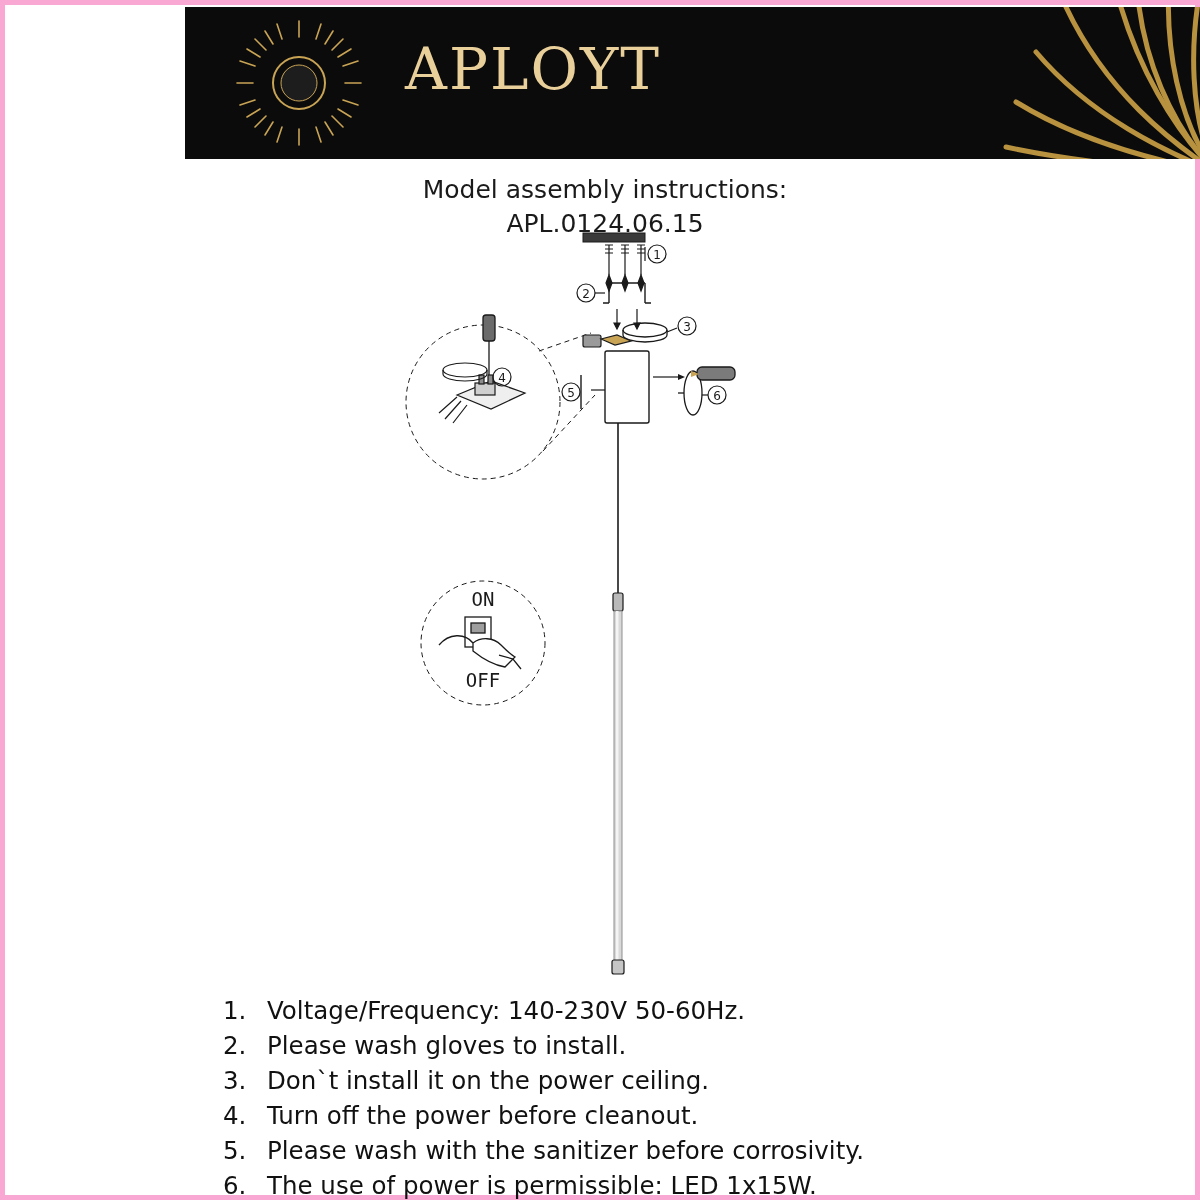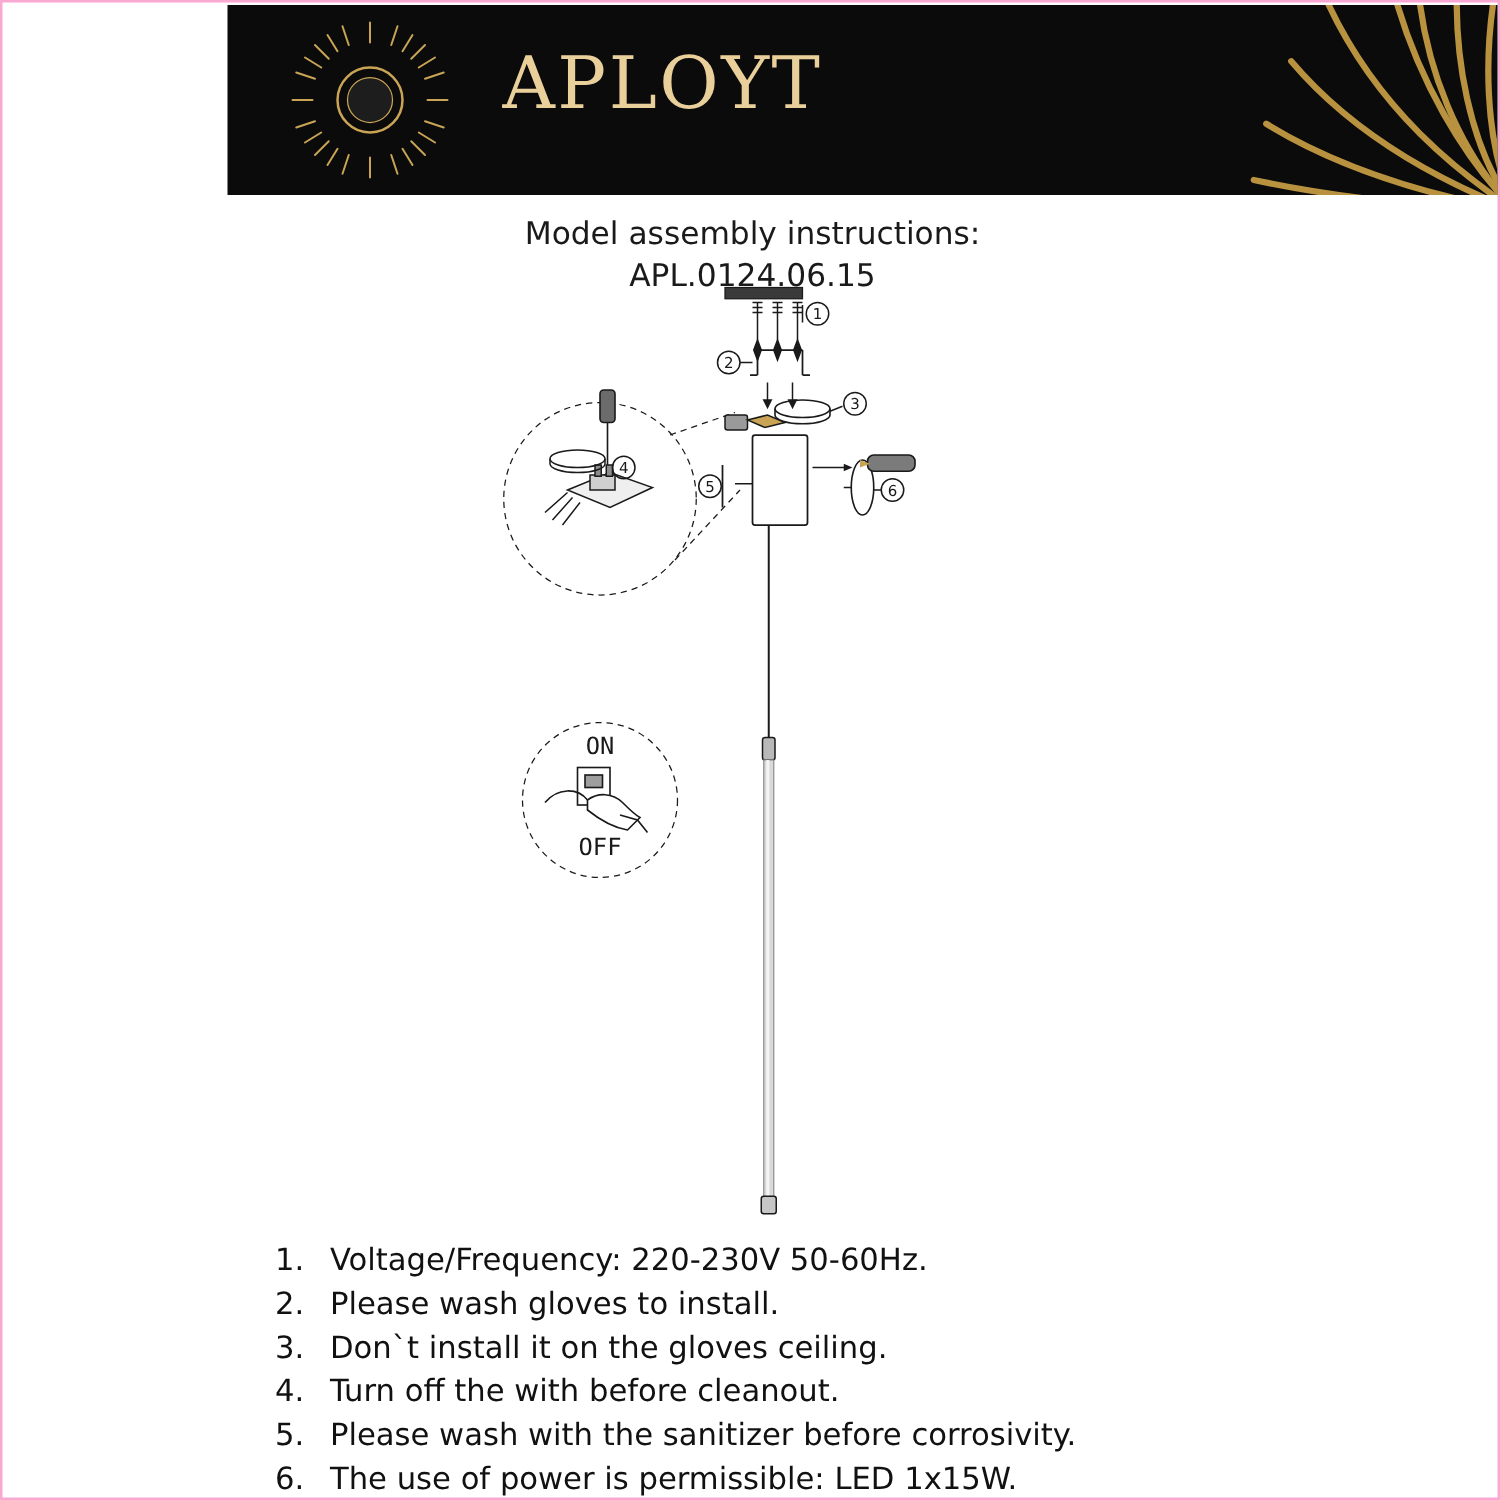--- a/index.html
+++ b/index.html
@@ -12,21 +12,21 @@
     height: 1200px;
     font-family: "DejaVu Sans", sans-serif;
     color: #1a1a1a;
     overflow: hidden;
   }
   .page {
     position: relative;
     width: 1200px;
     height: 1200px;
     box-sizing: border-box;
-    border: 2px solid #f9a8d4;
+    border: 5px solid #f9a8d4;
     background: #ffffff;
   }
 
   
   .header-band {
     position: absolute;
     left: 180px;
     top: 2px;
     width: 1016px;
     height: 152px;
@@ -297,33 +297,33 @@
       </g>
       <text x="478" y="381" font-size="19" font-family="DejaVu Sans Mono, monospace" fill="#1a1a1a" text-anchor="middle">ON</text>
       <text x="478" y="462" font-size="19" font-family="DejaVu Sans Mono, monospace" fill="#1a1a1a" text-anchor="middle">OFF</text>
 
     </svg>
   </div>
 
   <div class="notes">
     <div class="note-row">
       <span class="note-num">1.</span>
-      <span class="note-text">Voltage/Frequency: 220-230V 50-60Hz.</span>
+      <span class="note-text">Voltage/Frequency: 140-230V 50-60Hz.</span>
     </div>
     <div class="note-row">
       <span class="note-num">2.</span>
       <span class="note-text">Please wash gloves to install.</span>
     </div>
     <div class="note-row">
       <span class="note-num">3.</span>
-      <span class="note-text">Don`t install it on the gloves ceiling.</span>
+      <span class="note-text">Don`t install it on the power ceiling.</span>
     </div>
     <div class="note-row">
       <span class="note-num">4.</span>
-      <span class="note-text">Turn off the with before cleanout.</span>
+      <span class="note-text">Turn off the power before cleanout.</span>
     </div>
     <div class="note-row">
       <span class="note-num">5.</span>
       <span class="note-text">Please wash with the sanitizer before corrosivity.</span>
     </div>
     <div class="note-row">
       <span class="note-num">6.</span>
       <span class="note-text">The use of power is permissible: LED 1x15W.</span>
     </div>
   </div>

